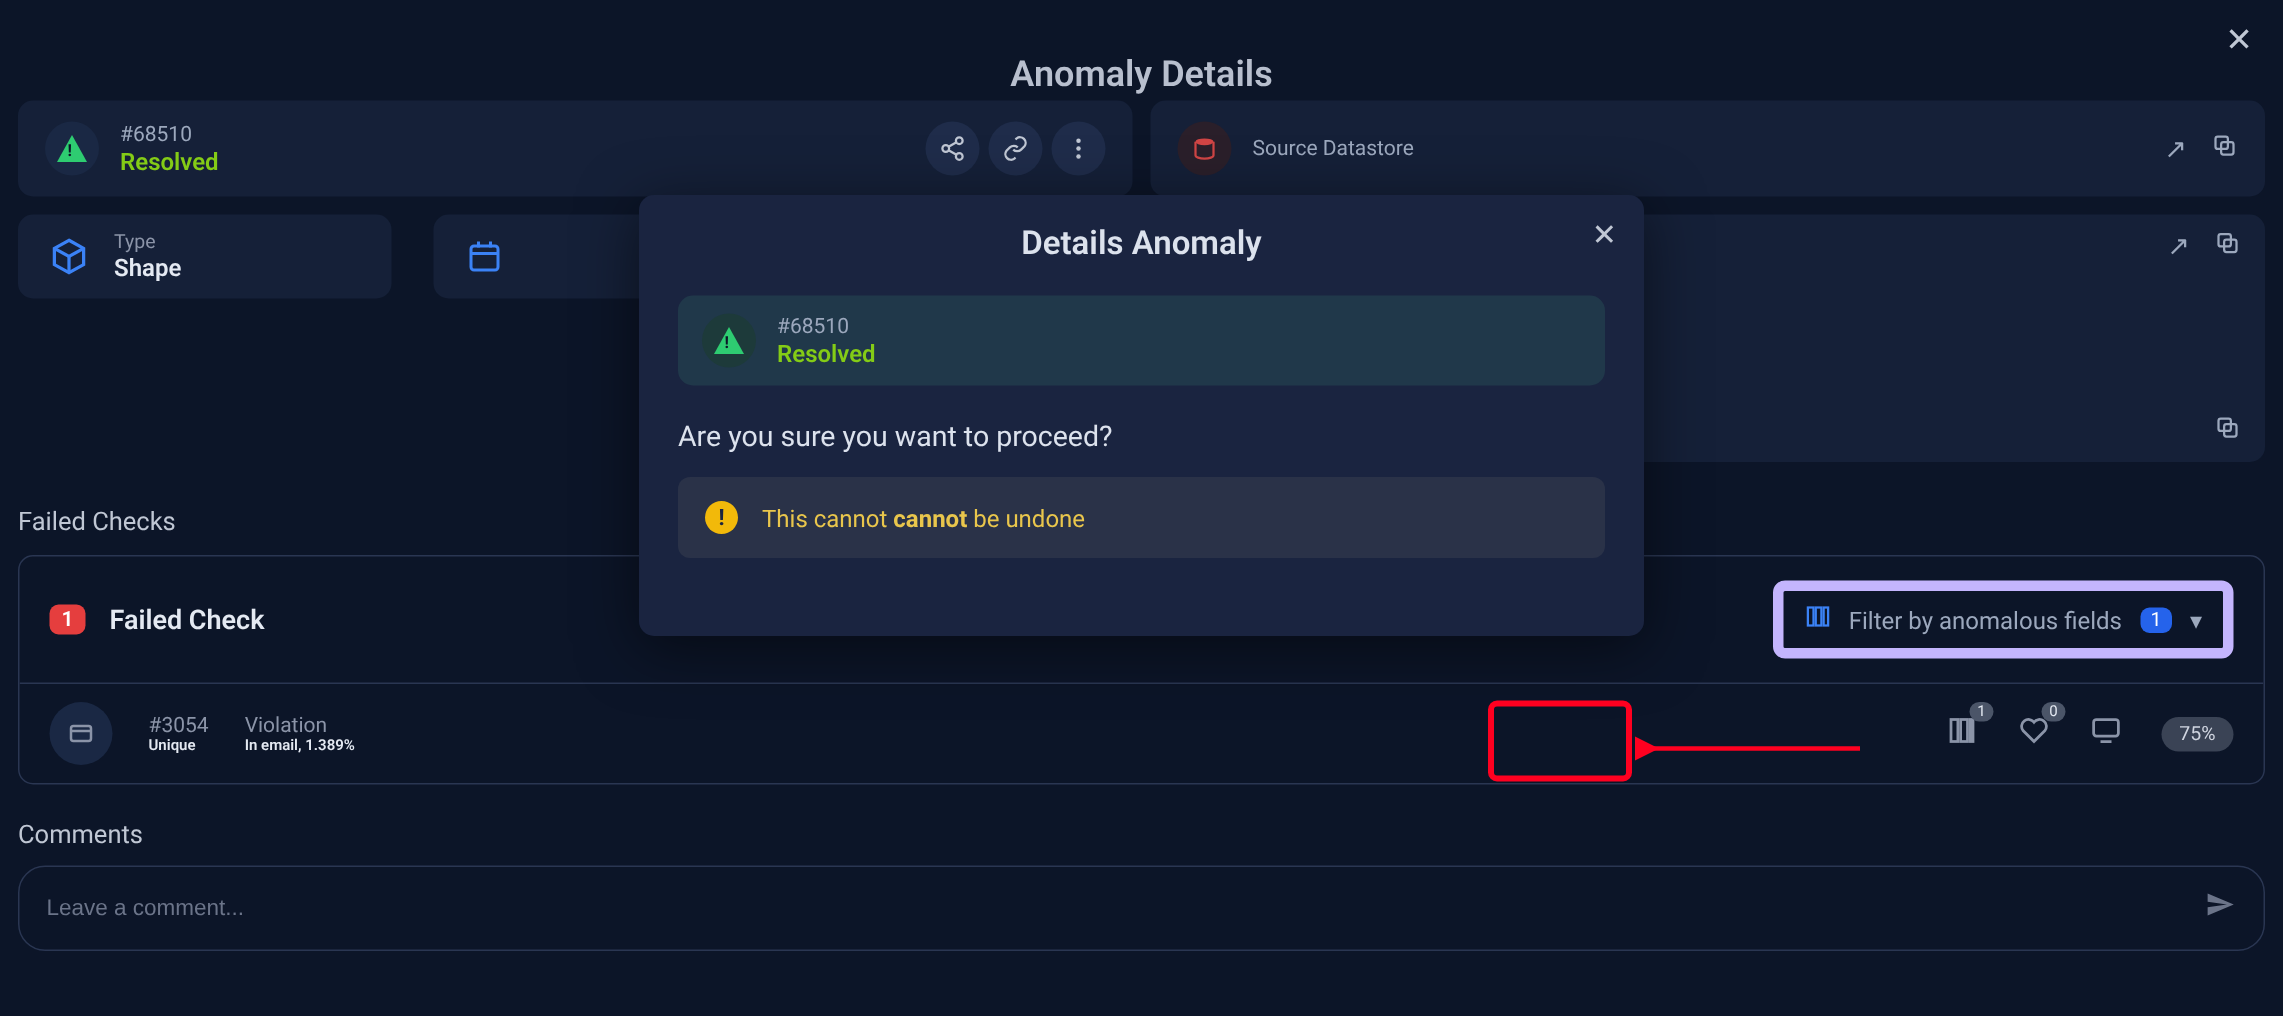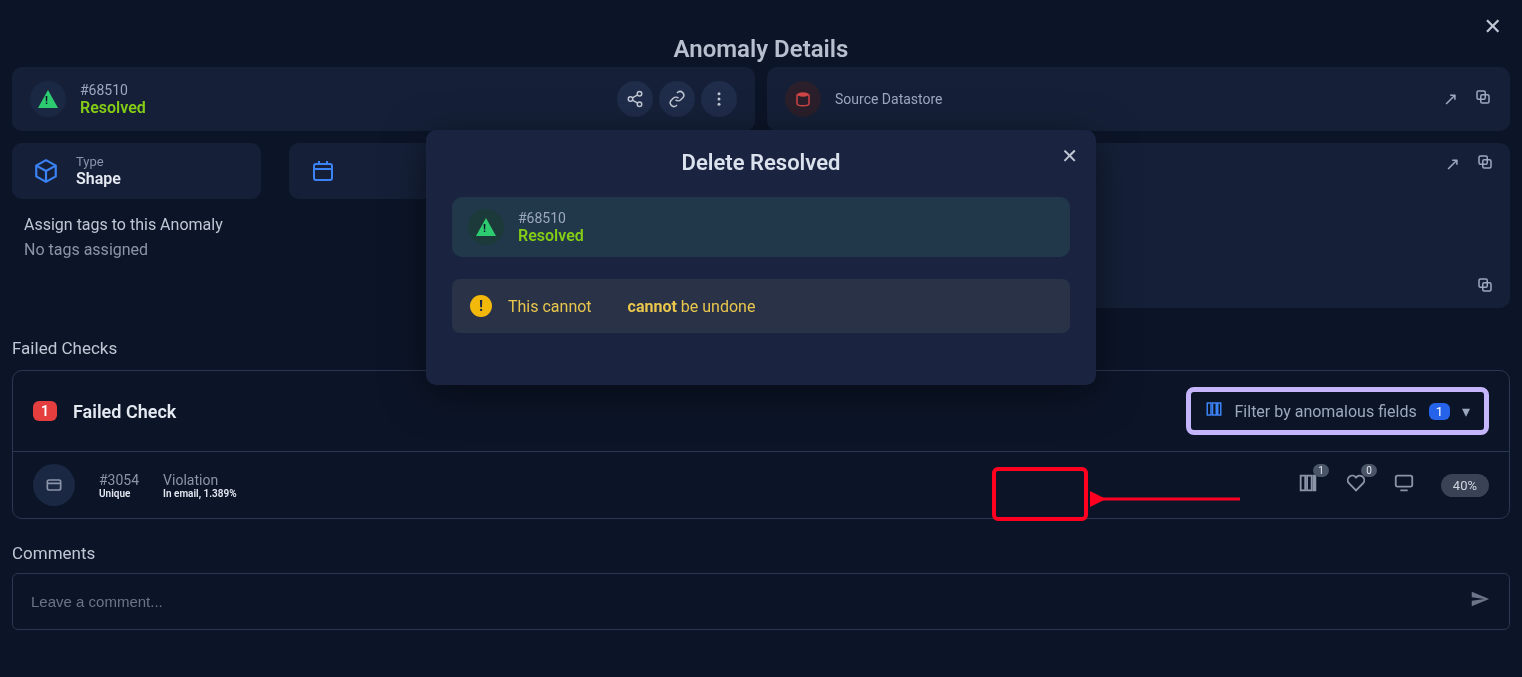--- a/index.html
+++ b/index.html
@@ -168,21 +168,21 @@
     background: #e53e3e;
     color: #fff;
     border-radius: 6px;
     padding: 2px 8px;
     font-size: 14px;
     font-weight: 600;
   }
   .failed-top-label { font-size: 18px; font-weight: 600; color: #e4e9f2; }
   .filter-btn {
     margin-left: auto;
-    border: 5px solid #c4b5fd;
+    border: 7px solid #c4b5fd;
     border-radius: 8px;
     padding: 8px 14px;
     display: flex;
     align-items: center;
     gap: 12px;
     color: #9ca8bd;
     cursor: pointer;
     text-align: right;
   }
   .filter-btn .cols-icon { color: #3b82f6; }
@@ -235,21 +235,21 @@
     background: #3a4355;
     color: #d0d5e0;
     font-size: 13px;
     padding: 4px 12px;
     border-radius: 14px;
   }
   .comments-header { font-size: 17px; color: #c0c7d4; padding: 24px 12px 10px; }
   .comment-input {
     margin: 0 12px;
     border: 1px solid #2a3652;
-    border-radius: 6px;
+    border-radius: 18px;
     padding: 14px 18px;
     display: flex;
     align-items: center;
   }
   .comment-input input {
     flex: 1;
     background: transparent;
     border: none;
     outline: none;
     color: #d0d5e0;
@@ -320,21 +320,21 @@
     background: #f2b90a;
     color: #1a2440;
     font-weight: bold;
     display: flex;
     align-items: center;
     justify-content: center;
     font-size: 15px;
     flex-shrink: 0;
   }
   .warn-text { color: #e9c64c; font-size: 16px; }
-  .warn-text b { font-weight: 700; margin-left: 32px; }
+  .warn-text b { font-weight: 700; }
   .modal-actions {
     display: flex;
     justify-content: flex-end;
     align-items: center;
     gap: 20px;
   }
   .btn-cancel {
     color: #b8bfce;
     font-size: 18px;
     cursor: pointer;
@@ -419,24 +419,20 @@
       <div class="prop-card" style="flex:2">
         <div class="prop-icon">
           <svg width="24" height="24" viewBox="0 0 24 24" fill="none" stroke="currentColor" stroke-width="2">
               <rect x="3" y="5" width="18" height="16" rx="2"></rect>
               <line x1="3" y1="10" x2="21" y2="10"></line>
               <line x1="8" y1="2" x2="8" y2="6"></line>
               <line x1="16" y1="2" x2="16" y2="6"></line>
             </svg>
         </div>
       </div>
-    </div>
-    <div class="tags-section">
-      <div class="tags-title">Assign tags to this Anomaly</div>
-      <div class="tags-none">No tags assigned</div>
     </div>
   </div>
 
   <div class="right-col">
     <div class="right-header">
       <div class="warn-circle" style="background:#2a1f2a">
         <svg width="18" height="18" viewBox="0 0 24 24" fill="#d04545">
             <ellipse cx="12" cy="6" rx="8" ry="3"></ellipse>
             <path d="M4 6 V18 a8 3 0 0 0 16 0 V6" fill="none" stroke="#d04545" stroke-width="2"></path>
           </svg>
@@ -522,48 +518,49 @@
             <path d="M20 12l-8 8-8-8a5 5 0 0 1 8-6 5 5 0 0 1 8 6z"></path>
           </svg>
         <span class="count">0</span>
       </span>
       <span>
         <svg width="22" height="22" viewBox="0 0 24 24" fill="none" stroke="currentColor" stroke-width="2">
             <rect x="3" y="4" width="18" height="12" rx="2"></rect>
             <line x1="8" y1="20" x2="16" y2="20"></line>
           </svg>
       </span>
-      <span class="pct-pill">40%</span>
+      <span class="pct-pill">75%</span>
     </div>
   </div>
 </div>
 
 <div class="comments-header">Comments</div>
 <div class="comment-input">
   <input type="text" placeholder="Leave a comment..." style="">
   <span class="send-icon">
     <svg width="22" height="22" viewBox="0 0 24 24" fill="currentColor">
         <path d="M3 20 L22 12 L3 4 L3 10 L17 12 L3 14 Z"></path>
       </svg>
   </span>
 </div>
 
 <div class="modal-backdrop">
   <div class="modal">
     <div class="modal-close">✕</div>
-    <div class="modal-title">Delete Resolved</div>
+    <div class="modal-title">Details Anomaly</div>
     <div class="modal-anomaly">
       <div class="warn-circle" style="background:#1d3a3a">
           <div class="warn-tri"></div>
         </div>
       <div>
         <div class="id-line">#68510</div>
         <div class="status-line">Resolved</div>
       </div>
     </div>
+    <div class="modal-q">Are you sure you want to proceed?</div>
     <div class="modal-warn">
       <div class="warn-disc">!</div>
       <div class="warn-text">
         <span>This cannot </span><b>cannot</b><span> be undone</span>
       </div>
     </div>
   </div>
 </div>
 
 <div class="highlight-box" style="left:992px; top:467px; width:96px; height:54px;"></div>

